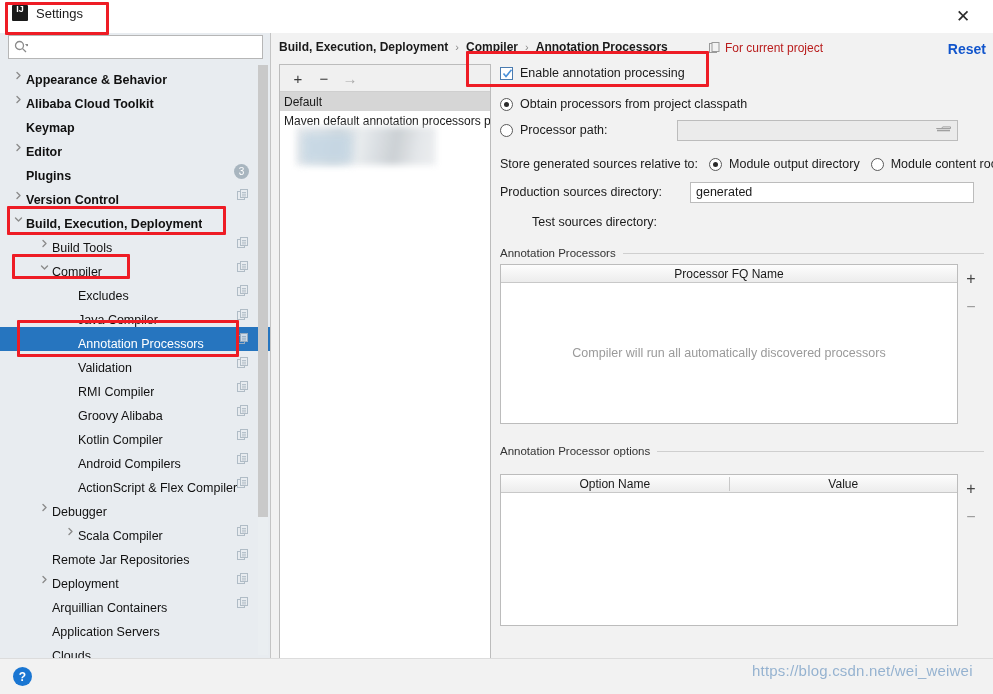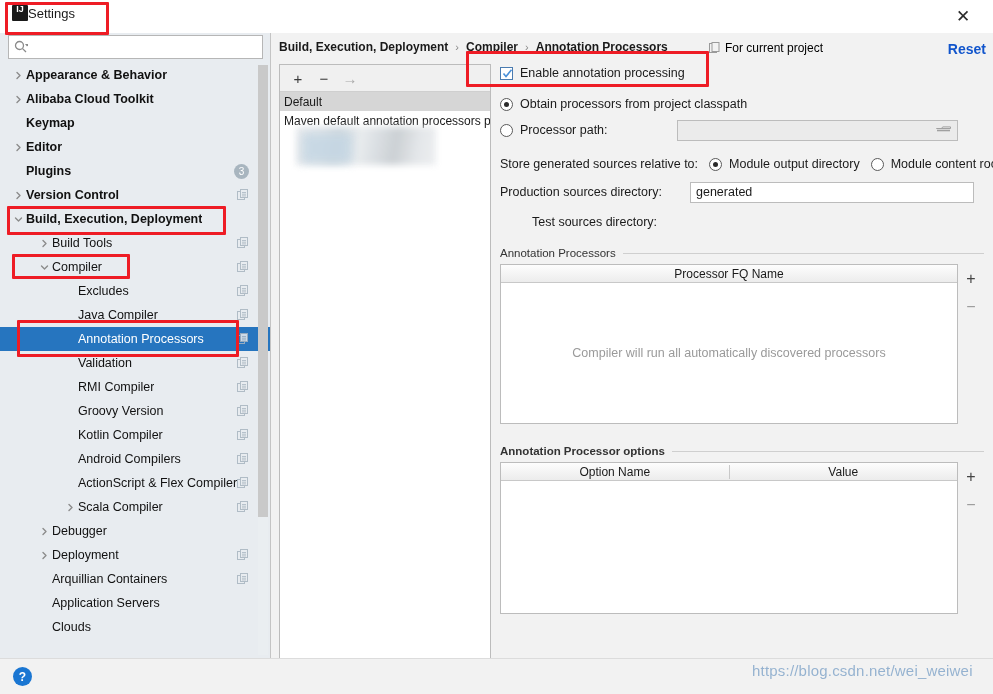--- a/index.html
+++ b/index.html
@@ -18,21 +18,21 @@
     background: #f2f2f2;
   }
 
   
   .titlebar {
     position: absolute; left: 0; top: 0; width: 993px; height: 33px;
     background: #ffffff;
   }
   .title-left {
     position: absolute; left: 12px; top: 5px;
-    display: flex; align-items: center; 
+    display: flex; align-items: center; gap: 8px;
   }
   .ij-logo {
     width: 16px; height: 16px;
     background: #1a1a1a;
     position: relative;
     display: inline-block;
     border-radius: 1px;
   }
   .ij-logo::after {
     content: "IJ";
@@ -76,21 +76,21 @@
     width: 14px; height: 14px;
     pointer-events: none;
   }
   .tree {
     position: absolute; left: 0; top: 30px; width: 271px; height: 595px;
     overflow: hidden;
   }
   .tree-row {
     position: relative;
     height: 24px;
-    display: flex; align-items: center;
+    display: flex; align-items: flex-end;
     cursor: default;
     white-space: nowrap;
   }
   .tree-row.selected { background: #2675bf; }
   .tree-row.selected .tree-label { color: #ffffff; }
   .arrow {
     width: 16px; height: 24px;
     display: flex; align-items: center; justify-content: center;
     flex: 0 0 16px;
   }
@@ -134,21 +134,21 @@
   }
   .breadcrumb {
     position: absolute; left: 7px; top: 7px;
     display: flex; align-items: center; gap: 7px;
     font-size: 12px; font-weight: bold; color: #1a1a1a;
   }
   .bc-sep { color: #888; font-weight: normal; font-size: 11px; }
   .for-project {
     position: absolute; left: 437px; top: 8px;
     display: flex; align-items: center; gap: 5px;
-    font-size: 12px; color: #000000;
+    font-size: 12px; color: #b91c1c;
   }
   .reset-link {
     position: absolute; right: 7px; top: 8px;
     font-size: 14px; font-weight: bold; color: #1155cc; cursor: pointer;
   }
 
   
   .profile-panel {
     position: absolute; left: 7px; top: 31px; width: 212px; height: 622px;
     border: 1px solid #bcbcbc;
@@ -472,21 +472,21 @@
           <span class="tree-label">RMI Compiler</span>
           <svg class="copy-icon" viewBox="0 0 12 12">
             <rect x="0.5" y="2.5" width="7" height="8" fill="none" stroke="#a7b4bf" stroke-width="1"></rect>
             <rect x="3.5" y="0.5" width="7" height="8" fill="#e8ecf0" stroke="#a7b4bf" stroke-width="1"></rect>
             <path d="M5 3.5 h4 M5 5.2 h4 M5 6.9 h4" stroke="#a7b4bf" stroke-width="0.9"></path>
           </svg>
         </div>
         <div class="tree-row">
           <span style="flex:0 0 62px;"></span>
           <span class="arrow"></span>
-          <span class="tree-label">Groovy Version</span>
+          <span class="tree-label">Groovy Alibaba</span>
           <svg class="copy-icon" viewBox="0 0 12 12">
             <rect x="0.5" y="2.5" width="7" height="8" fill="none" stroke="#a7b4bf" stroke-width="1"></rect>
             <rect x="3.5" y="0.5" width="7" height="8" fill="#e8ecf0" stroke="#a7b4bf" stroke-width="1"></rect>
             <path d="M5 3.5 h4 M5 5.2 h4 M5 6.9 h4" stroke="#a7b4bf" stroke-width="0.9"></path>
           </svg>
         </div>
         <div class="tree-row">
           <span style="flex:0 0 62px;"></span>
           <span class="arrow"></span>
           <span class="tree-label">Kotlin Compiler</span>
@@ -510,41 +510,51 @@
           <span style="flex:0 0 62px;"></span>
           <span class="arrow"></span>
           <span class="tree-label">ActionScript &amp; Flex Compiler</span>
           <svg class="copy-icon" viewBox="0 0 12 12">
             <rect x="0.5" y="2.5" width="7" height="8" fill="none" stroke="#a7b4bf" stroke-width="1"></rect>
             <rect x="3.5" y="0.5" width="7" height="8" fill="#e8ecf0" stroke="#a7b4bf" stroke-width="1"></rect>
             <path d="M5 3.5 h4 M5 5.2 h4 M5 6.9 h4" stroke="#a7b4bf" stroke-width="0.9"></path>
           </svg>
         </div>
         <div class="tree-row">
-          <span style="flex:0 0 62px;"></span>
+          <span style="flex:0 0 36px;"></span>
           <span class="arrow">
             <svg width="9" height="9" viewBox="0 0 9 9">
               <path d="M3 1.5 L6 4.5 L3 7.5" fill="none" stroke="#8b8b8b" stroke-width="1.4" stroke-linecap="round" stroke-linejoin="round"></path>
             </svg>
           </span>
+          <span class="tree-label">Debugger</span>
+        </div>
+        <div class="tree-row">
+          <span style="flex:0 0 62px;"></span>
+          <span class="arrow">
+            <svg width="9" height="9" viewBox="0 0 9 9">
+              <path d="M3 1.5 L6 4.5 L3 7.5" fill="none" stroke="#8b8b8b" stroke-width="1.4" stroke-linecap="round" stroke-linejoin="round"></path>
+            </svg>
+          </span>
           <span class="tree-label">Scala Compiler</span>
           <svg class="copy-icon" viewBox="0 0 12 12">
             <rect x="0.5" y="2.5" width="7" height="8" fill="none" stroke="#a7b4bf" stroke-width="1"></rect>
             <rect x="3.5" y="0.5" width="7" height="8" fill="#e8ecf0" stroke="#a7b4bf" stroke-width="1"></rect>
             <path d="M5 3.5 h4 M5 5.2 h4 M5 6.9 h4" stroke="#a7b4bf" stroke-width="0.9"></path>
           </svg>
         </div>
         <div class="tree-row">
           <span style="flex:0 0 36px;"></span>
-          <span class="arrow">
-            <svg width="9" height="9" viewBox="0 0 9 9">
-              <path d="M3 1.5 L6 4.5 L3 7.5" fill="none" stroke="#8b8b8b" stroke-width="1.4" stroke-linecap="round" stroke-linejoin="round"></path>
-            </svg>
-          </span>
-          <span class="tree-label">Debugger</span>
+          <span class="arrow"></span>
+          <span class="tree-label">Remote Jar Repositories</span>
+          <svg class="copy-icon" viewBox="0 0 12 12">
+            <rect x="0.5" y="2.5" width="7" height="8" fill="none" stroke="#a7b4bf" stroke-width="1"></rect>
+            <rect x="3.5" y="0.5" width="7" height="8" fill="#e8ecf0" stroke="#a7b4bf" stroke-width="1"></rect>
+            <path d="M5 3.5 h4 M5 5.2 h4 M5 6.9 h4" stroke="#a7b4bf" stroke-width="0.9"></path>
+          </svg>
         </div>
         <div class="tree-row">
           <span style="flex:0 0 36px;"></span>
           <span class="arrow">
             <svg width="9" height="9" viewBox="0 0 9 9">
               <path d="M3 1.5 L6 4.5 L3 7.5" fill="none" stroke="#8b8b8b" stroke-width="1.4" stroke-linecap="round" stroke-linejoin="round"></path>
             </svg>
           </span>
           <span class="tree-label">Deployment</span>
           <svg class="copy-icon" viewBox="0 0 12 12">
@@ -673,26 +683,26 @@
         <div class="table-head">
           <span class="th">Processor FQ Name</span>
         </div>
         <div class="table-empty" style="height:140px;">Compiler will run all automatically discovered processors</div>
         <div class="side-btns">
           <div class="side-btn">+</div>
           <div class="side-btn dim">−</div>
         </div>
       </div>
 
-      <div class="group-title-row" style="margin-top:21px;width:484px;font-weight:bold;">
+      <div class="group-title-row" style="margin-top:21px;width:484px;">
         <span class="group-title">Annotation Processor options</span>
         <span class="group-line"></span>
       </div>
 
-      <div class="table-box" style="width:458px;height:152px;margin-top:5px;">
+      <div class="table-box" style="width:458px;height:152px;margin-top:17px;">
         <div class="table-head">
           <span class="th">Option Name</span>
           <span class="th">Value</span>
         </div>
         <div class="side-btns">
           <div class="side-btn">+</div>
           <div class="side-btn dim">−</div>
         </div>
       </div>
 

